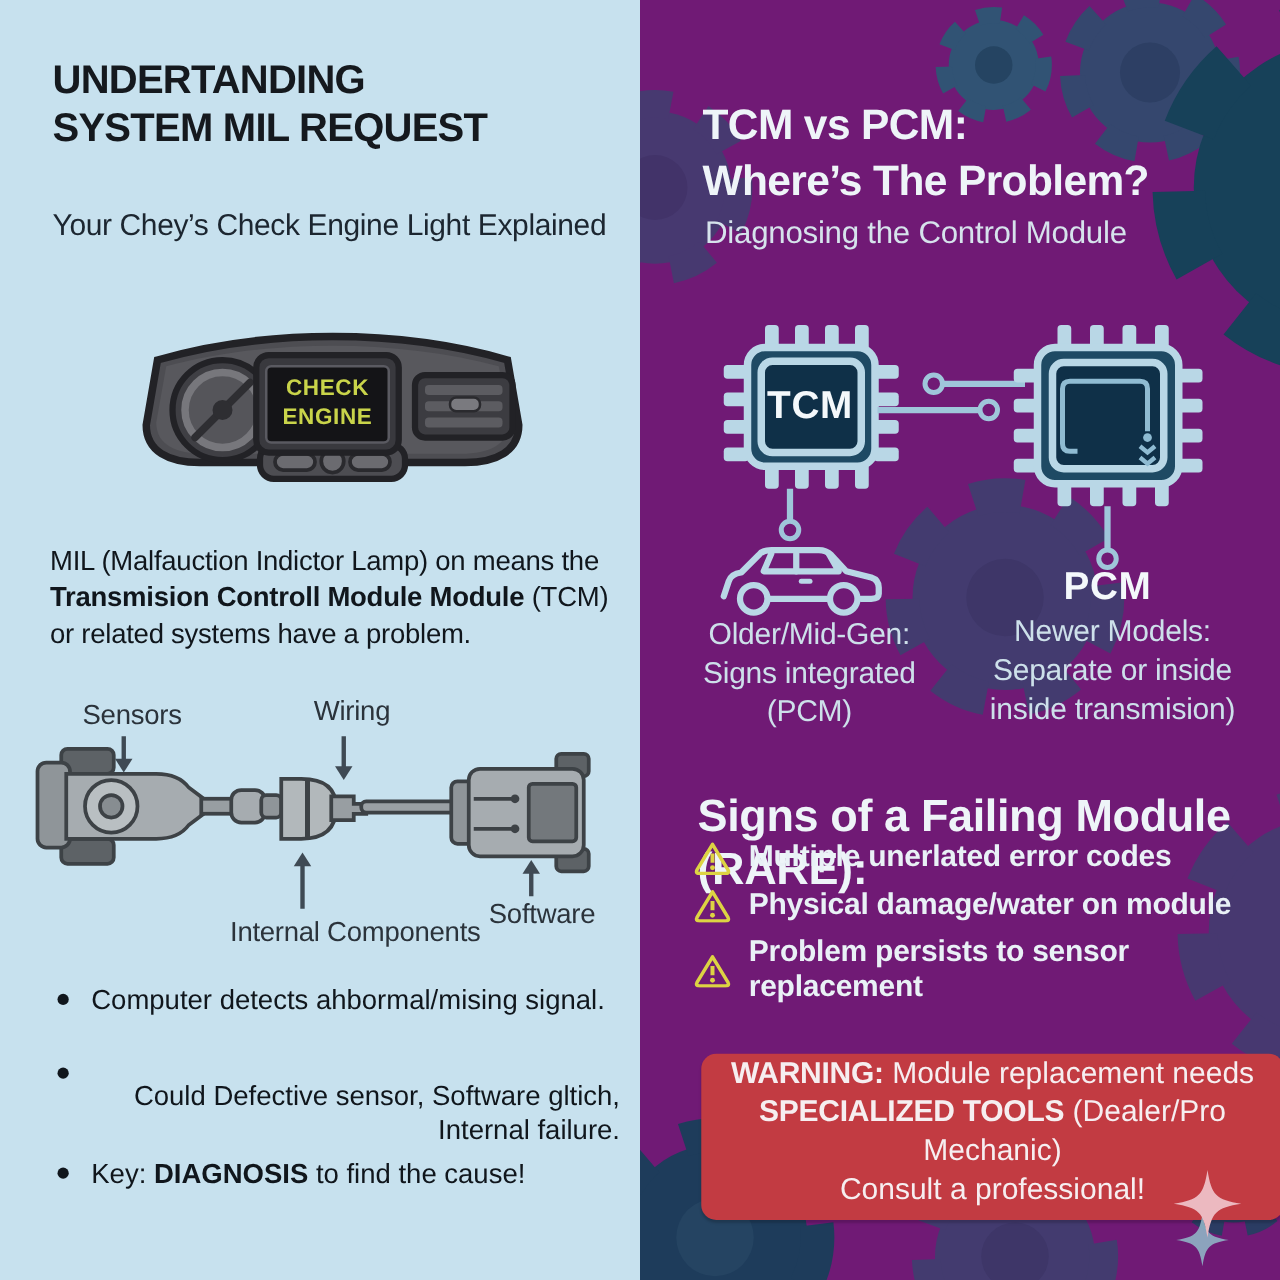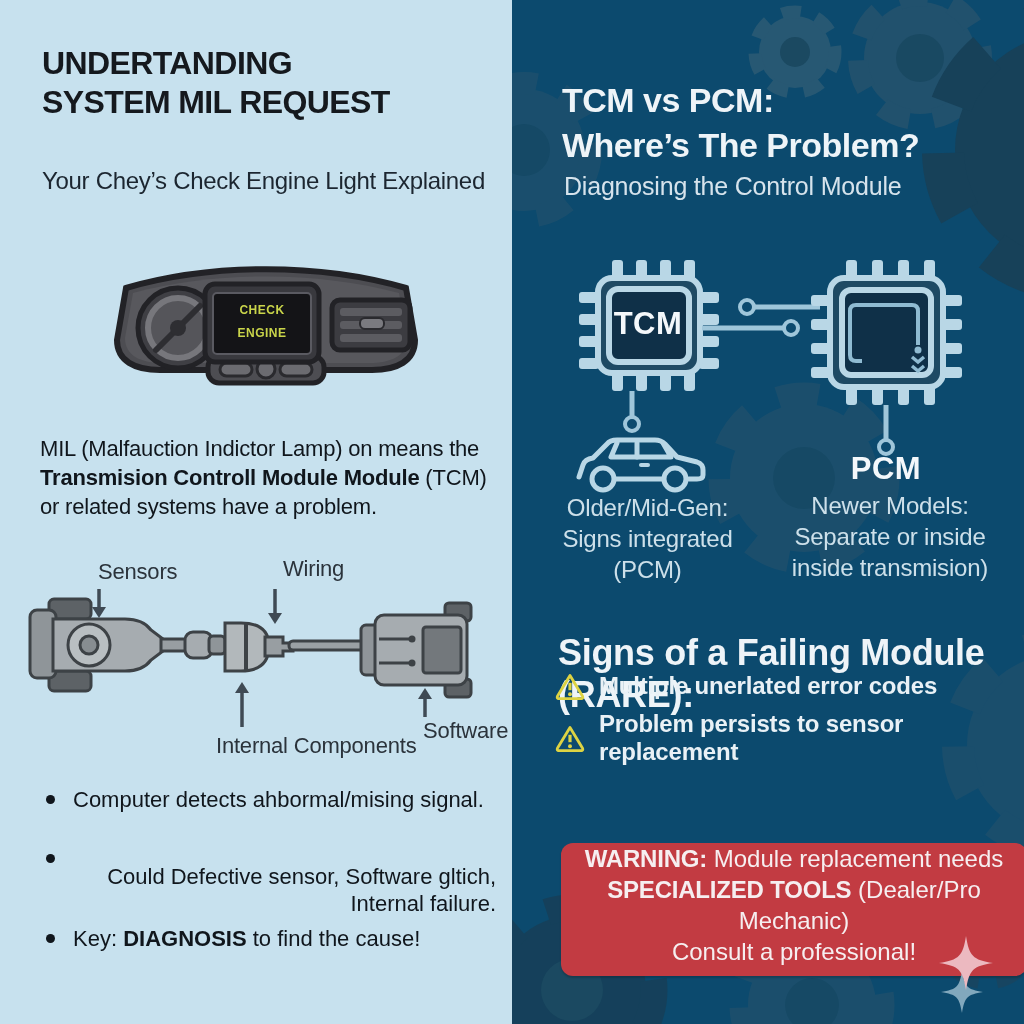--- a/index.html
+++ b/index.html
@@ -6,32 +6,32 @@
   body{width:1024px;height:1024px;overflow:hidden;font-family:"Liberation Sans",sans-serif;}
   .stage{position:relative;width:920px;height:1024px;}
   .abs{position:absolute;}
 
   
   .panel-left{position:absolute;left:0;top:0;width:512px;height:1024px;background:#c7e1ee;}
   .l-title{position:absolute;left:42px;top:44px;font-weight:bold;font-size:32px;line-height:39px;
            color:#15191e;letter-spacing:-0.6px;}
   .l-subtitle{position:absolute;left:42px;top:167px;font-size:24px;color:#1c2630;letter-spacing:-0.3px;}
   .check-text{position:absolute;left:213px;top:299px;width:98px;text-align:center;
-              font-weight:bold;font-size:12px;line-height:23px;color:#c9d44a;letter-spacing:0.5px;}
+              font-weight:bold;font-size:18px;line-height:23px;color:#c9d44a;letter-spacing:0.5px;}
   .l-para{position:absolute;left:40px;top:434px;width:470px;margin:0;font-size:22px;line-height:29px;
           color:#10161c;letter-spacing:-0.2px;}
   .l-para b{letter-spacing:-0.2px;}
-  .diag-label{position:absolute;font-size:22px;color:#2b333b;letter-spacing:-0.2px;margin-left:32px;}
+  .diag-label{position:absolute;font-size:22px;color:#2b333b;letter-spacing:-0.2px;}
   .bullets{position:absolute;left:44px;top:786px;width:452px;font-size:22px;line-height:27px;color:#10161c;}
   .b-row{display:flex;align-items:flex-start;text-align:right;}
   .b-row .dot{width:9px;height:9px;border-radius:50%;background:#10161c;flex:0 0 9px;margin:9px 18px 0 2px;}
   .mb1{margin-bottom:32px;} .mb2{margin-bottom:8px;flex-direction:column;}
 
   
-  .panel-right{position:absolute;left:512px;top:0;width:512px;height:1024px;background:#0c4a6e;overflow:hidden;}
+  .panel-right{position:absolute;left:512px;top:0;width:512px;height:1024px;background:#701a75;overflow:hidden;}
   .gears{position:absolute;left:0;top:0;}
   .r-title{position:absolute;left:50px;top:78px;font-weight:bold;font-size:34px;line-height:45px;
            color:#eef4f8;letter-spacing:-0.5px;}
   .r-subtitle{position:absolute;left:52px;top:172px;font-size:25px;color:#d6e3ec;letter-spacing:-0.2px;}
   .chip-label{position:absolute;font-weight:bold;color:#f4f8fb;font-size:31px;letter-spacing:0.5px;text-align:center;}
   .caption{position:absolute;text-align:center;font-size:24px;line-height:31px;color:#cde0ea;letter-spacing:-0.2px;}
   .signs-h{position:absolute;left:46px;top:632px;font-weight:bold;font-size:36px;color:#eef4f8;letter-spacing:-0.3px;}
   .signs{position:absolute;left:43px;top:672px;font-weight:bold;}
   .s-row{display:flex;align-items:center;margin-bottom:10px;}
   .s-row svg{flex:0 0 30px;margin-right:14px;}
@@ -300,20 +300,28 @@
             <circle cx="12" cy="17.3" r="1.6" fill="#ddd343"></circle>
           </svg>
         <span>Multiple unerlated error codes</span>
       </div>
       <div class="s-row">
         <svg width="30" height="27" viewBox="0 0 24 22">
             <path d="M12,2 L22,18.5 Q23.3,21 20.5,21 L3.5,21 Q0.7,21 2,18.5 Z" fill="none" stroke="#ddd343" stroke-width="2.3" stroke-linejoin="round"></path>
             <line x1="12" y1="8" x2="12" y2="14" stroke="#ddd343" stroke-width="2.6"></line>
             <circle cx="12" cy="17.3" r="1.6" fill="#ddd343"></circle>
           </svg>
+        <span>Physical damage/water on module</span>
+      </div>
+      <div class="s-row">
+        <svg width="30" height="27" viewBox="0 0 24 22">
+            <path d="M12,2 L22,18.5 Q23.3,21 20.5,21 L3.5,21 Q0.7,21 2,18.5 Z" fill="none" stroke="#ddd343" stroke-width="2.3" stroke-linejoin="round"></path>
+            <line x1="12" y1="8" x2="12" y2="14" stroke="#ddd343" stroke-width="2.6"></line>
+            <circle cx="12" cy="17.3" r="1.6" fill="#ddd343"></circle>
+          </svg>
         <span>Problem persists to sensor replacement</span>
       </div>
     </div>
 
     <div class="warnbox">
       <div><b>WARNING:</b><span> Module replacement needs</span></div>
       <div><b>SPECIALIZED TOOLS</b><span> (Dealer/Pro Mechanic)</span></div>
       <div>Consult a professional!</div>
     </div>
 

